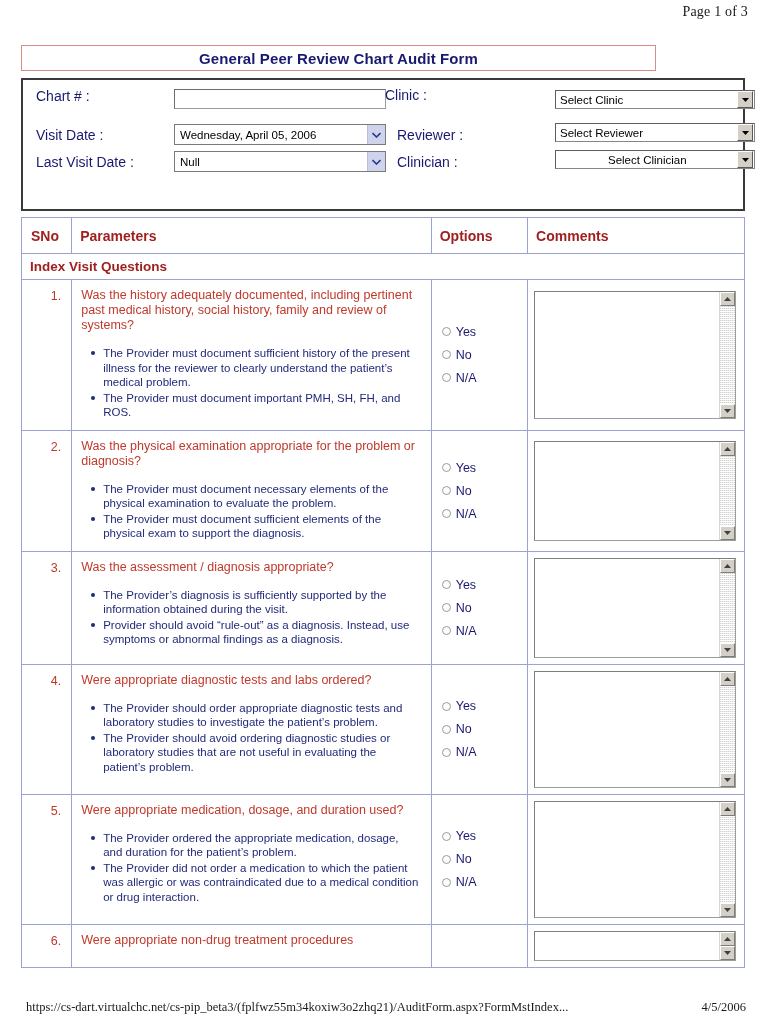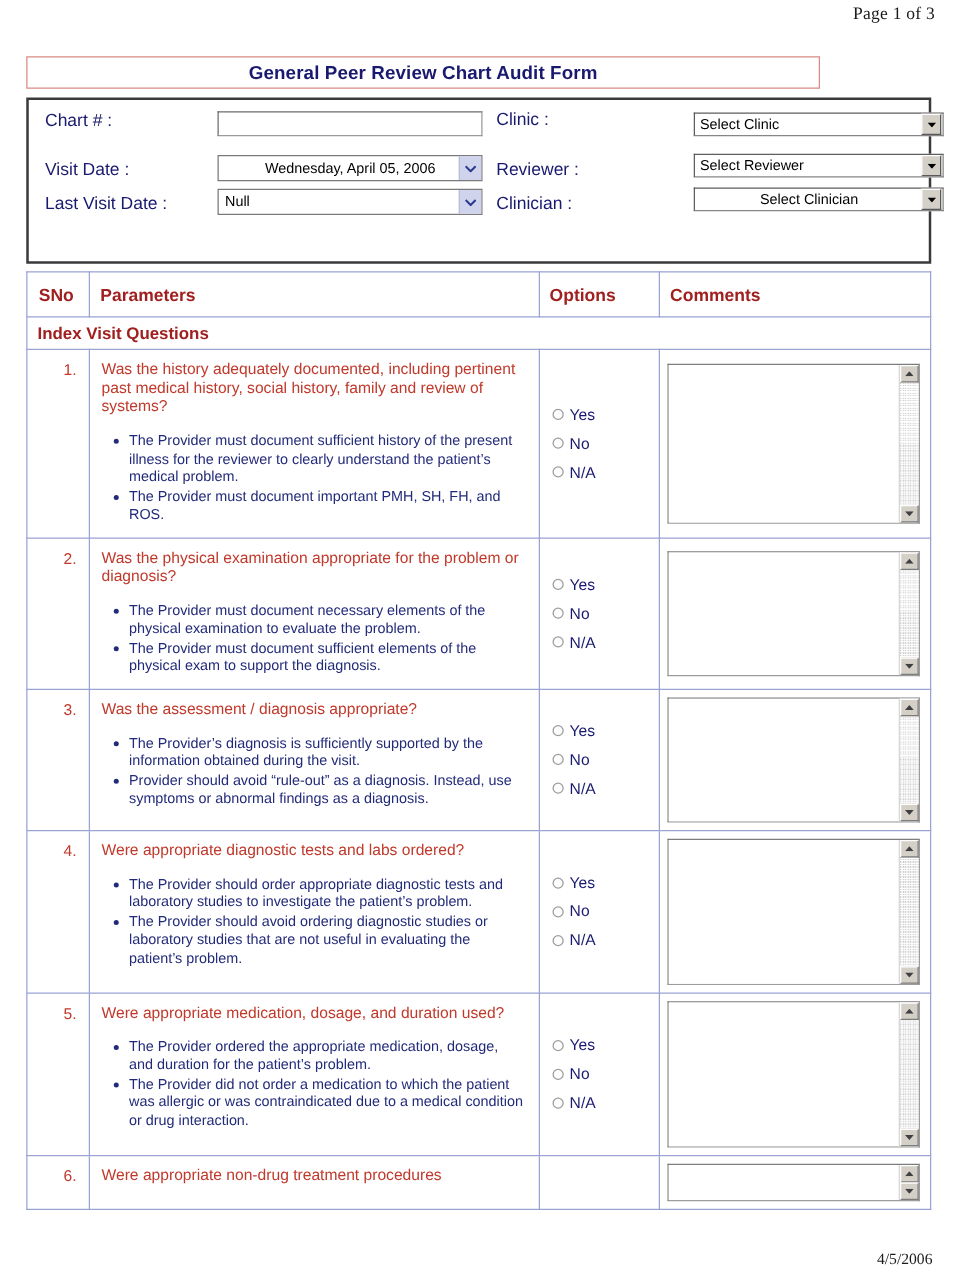--- a/index.html
+++ b/index.html
@@ -65,21 +65,21 @@
   }
   .lbl {
     position: absolute;
     color: #191970;
     font-size: 14px;
     white-space: nowrap;
   }
   .lbl-chart   { left: 13px;  top: 8px; }
   .lbl-audit   { left: 13px;  top: 47px; }
   .lbl-visit   { left: 13px;  top: 74px; }
-  .lbl-clinic  { left: 374px; top: 7px; }
+  .lbl-clinic  { left: 362px; top: 7px; }
   .lbl-reviewer{ left: 374px; top: 47px; }
   .lbl-clinician{left: 374px; top: 74px; }
 
   .txtbox {
     position: absolute;
     left: 151px;
     top: 9px;
     width: 212px;
     height: 20px;
     box-sizing: border-box;
@@ -99,21 +99,21 @@
     position: absolute;
     left: 151px;
     width: 212px;
     height: 21px;
     box-sizing: border-box;
     border: 1px solid #7a7a7a;
     background: #ffffff;
     display: flex;
     align-items: center;
   }
-  .dtp-audit { top: 44px; padding-left: 32px; }
+  .dtp-audit { top: 44px; }
   .dtp-visit { top: 71px; }
   .dtp-text {
     flex: 1;
     padding-left: 5px;
     font-size: 11.5px;
     color: #000;
     white-space: nowrap;
     overflow: hidden;
   }
   .dtp-btn {
@@ -658,14 +658,15 @@
                 </svg>
               </div>
             </div>
           </div>
         </td>
       </tr>
     </tbody>
 </table>
 
 <div class="footer">
+  <span class="footer-url">https://cs-dart.virtualchc.net/cs-pip_beta3/(fplfwz55m34koxiw3o2zhq21)/AuditForm.aspx?FormMstIndex...</span>
   <span class="footer-date">4/5/2006</span>
 </div>
 
 </body></html>

